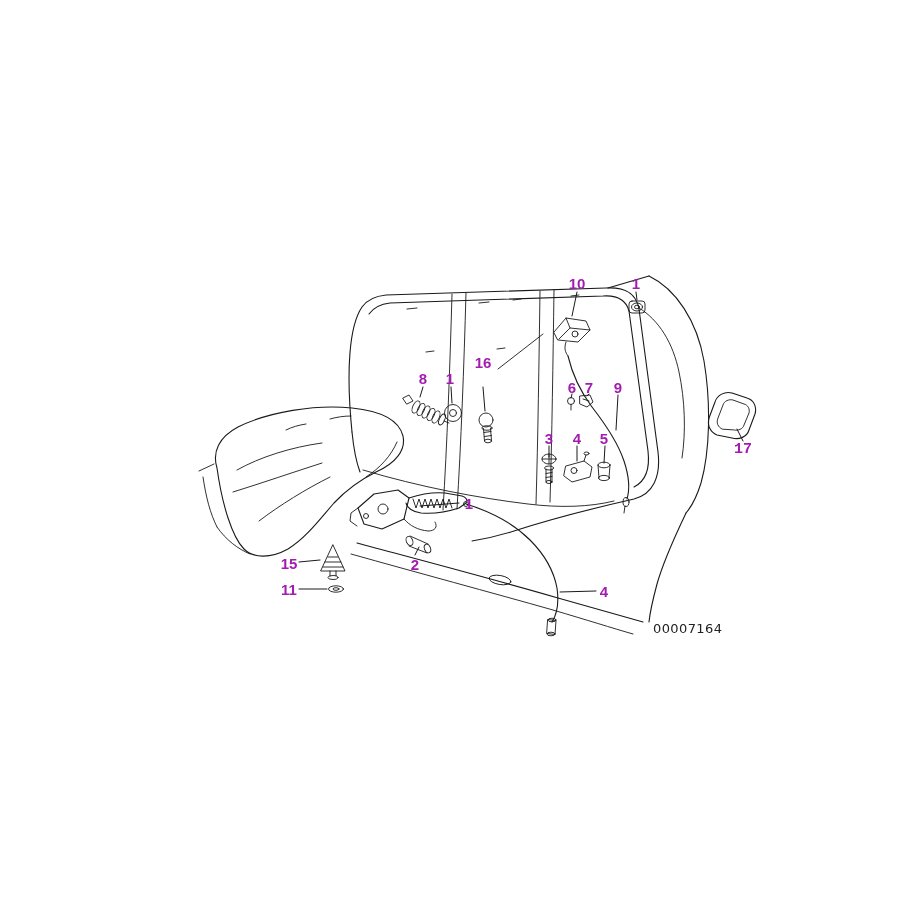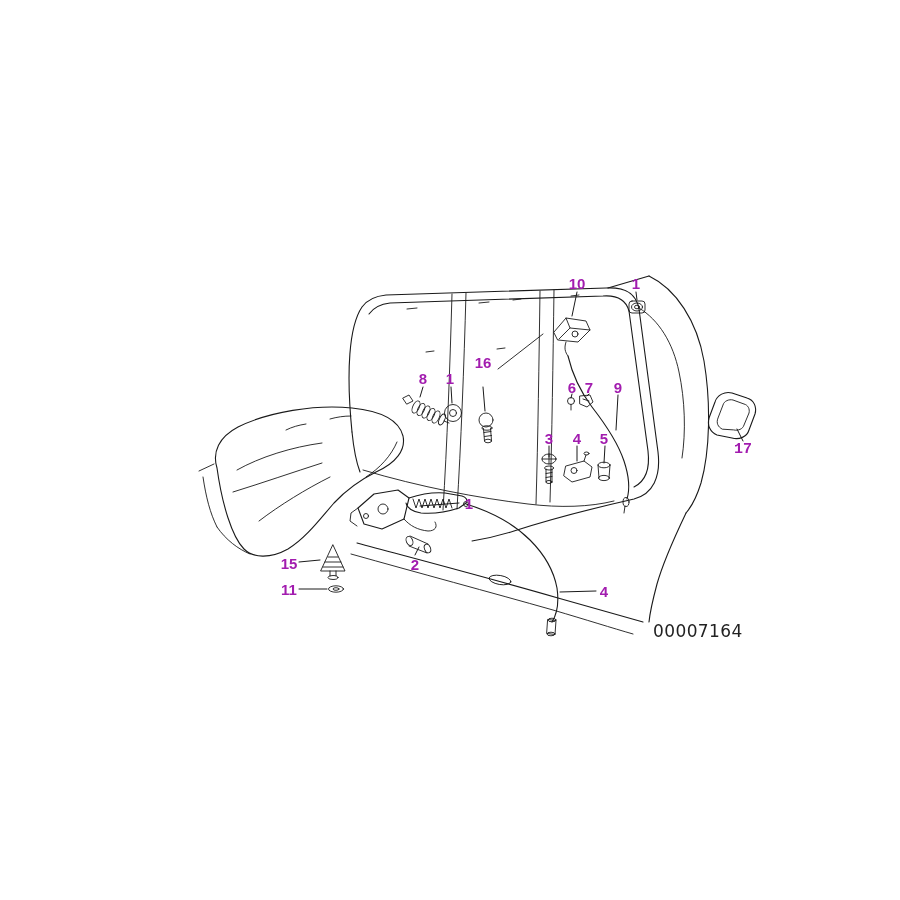--- a/index.html
+++ b/index.html
@@ -16,21 +16,21 @@
     font-weight: bold;
     font-size: 15px;
     color: #a21caf;
     line-height: 1;
     user-select: none;
   }
   .drawing-number {
     position: absolute;
     left: 653px; top: 621px;
     font-family: "DejaVu Sans", sans-serif;
-    font-size: 17px;
+    font-size: 13px;
     letter-spacing: 0.4px;
     color: #222222;
   }
 </style>
 </head>
 <body>
 
 <div class="stage">
 
   <svg class="drawing" width="900" height="900" viewBox="0 0 900 900" fill="none" stroke="#1a1a1a" stroke-width="1.1" stroke-linecap="round" stroke-linejoin="round">

